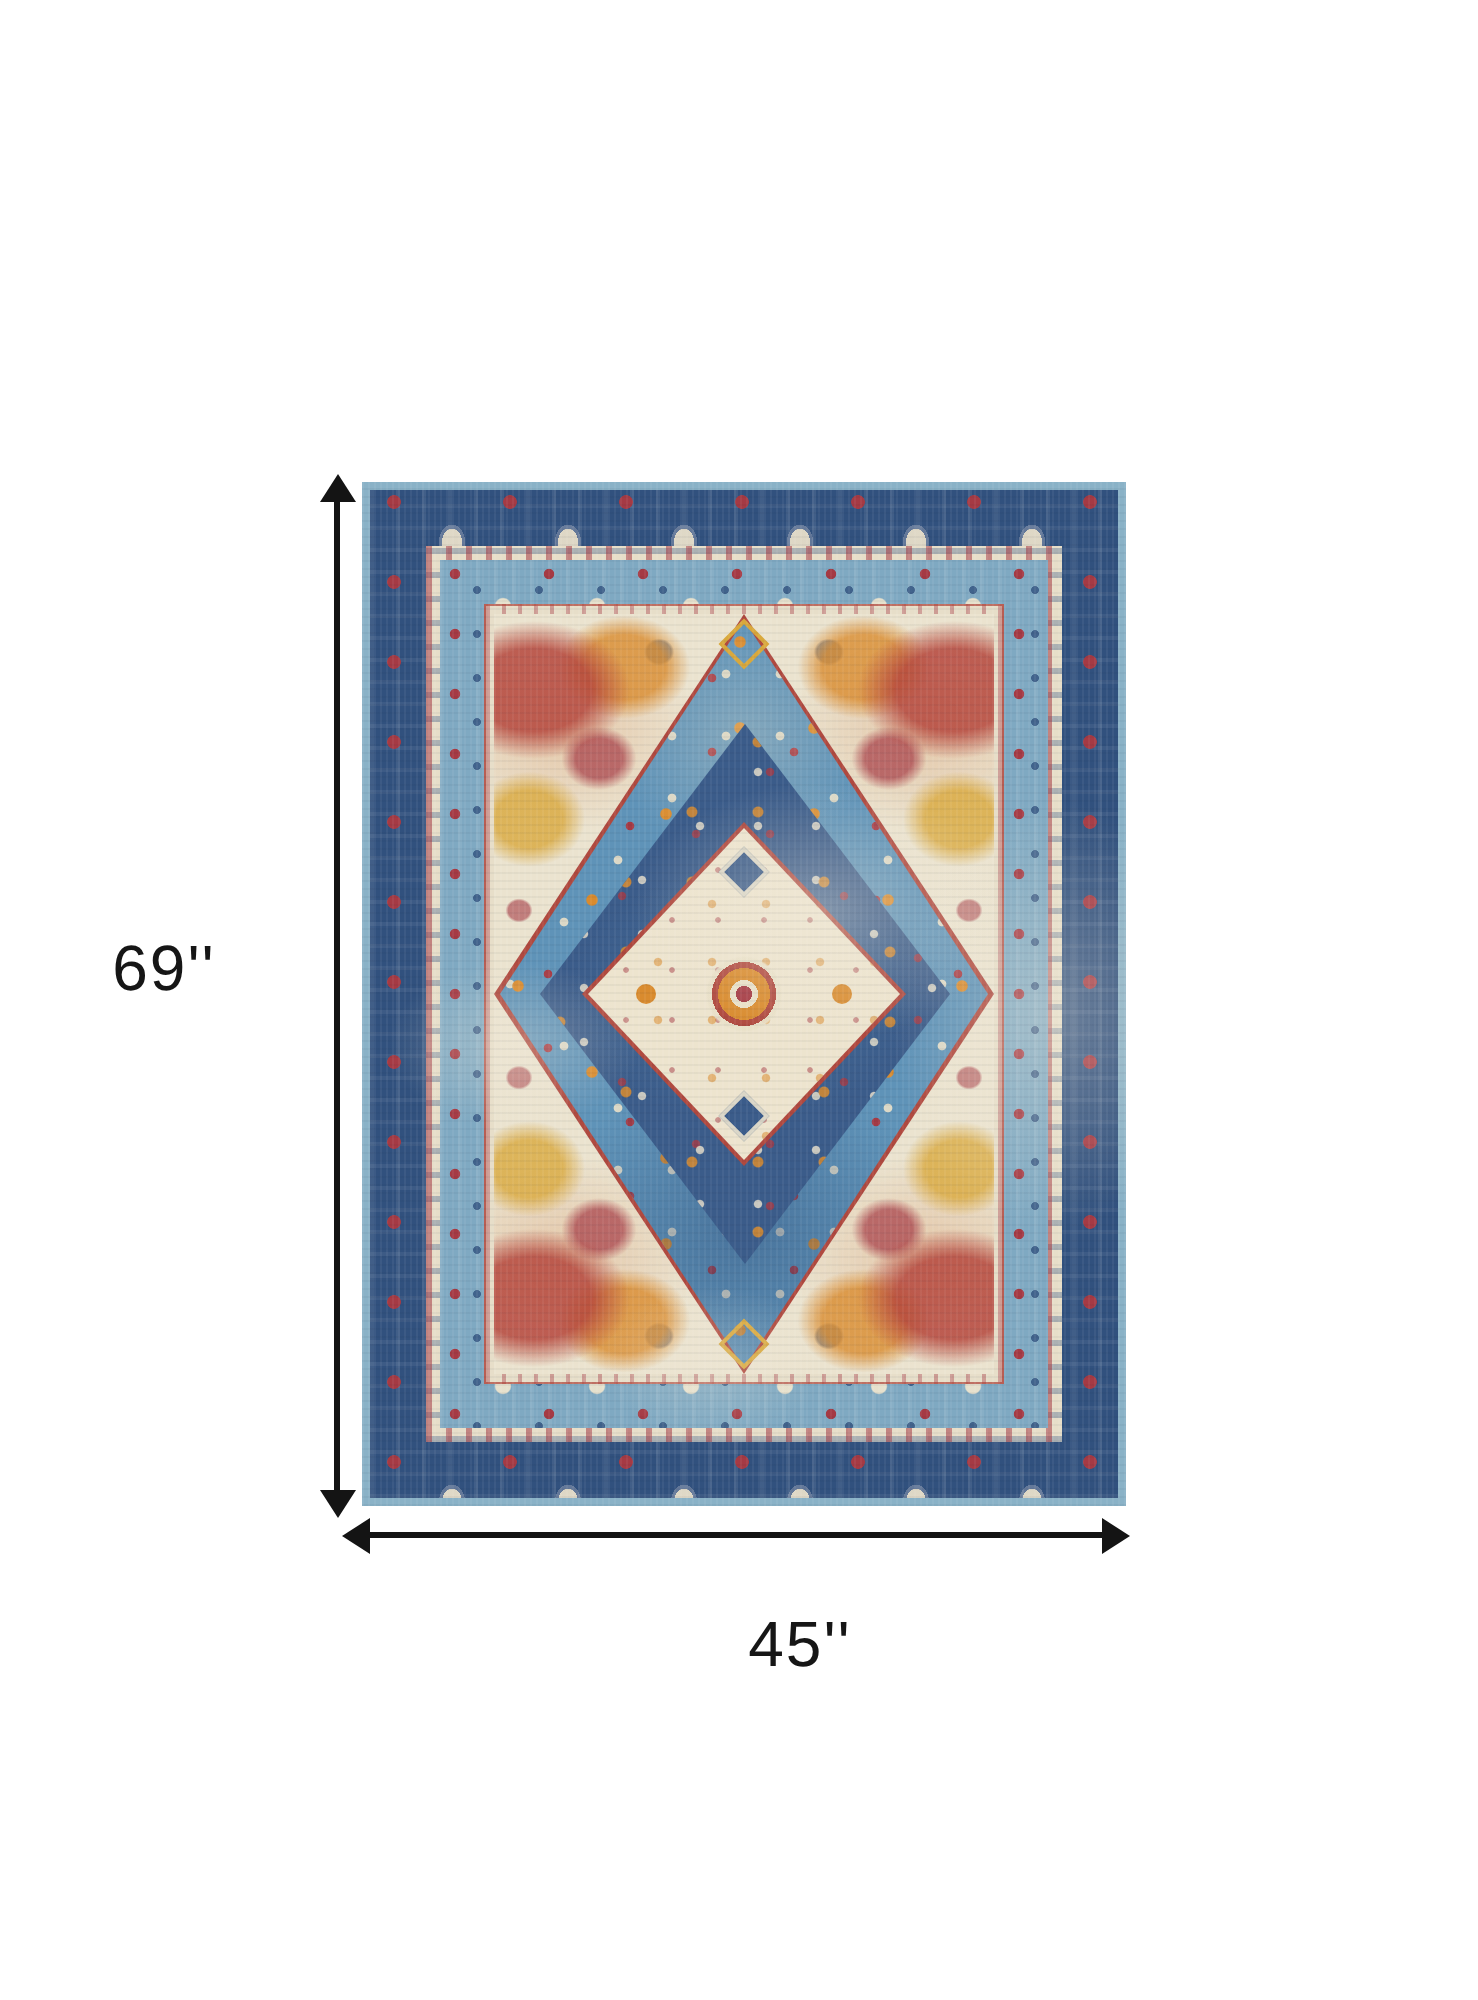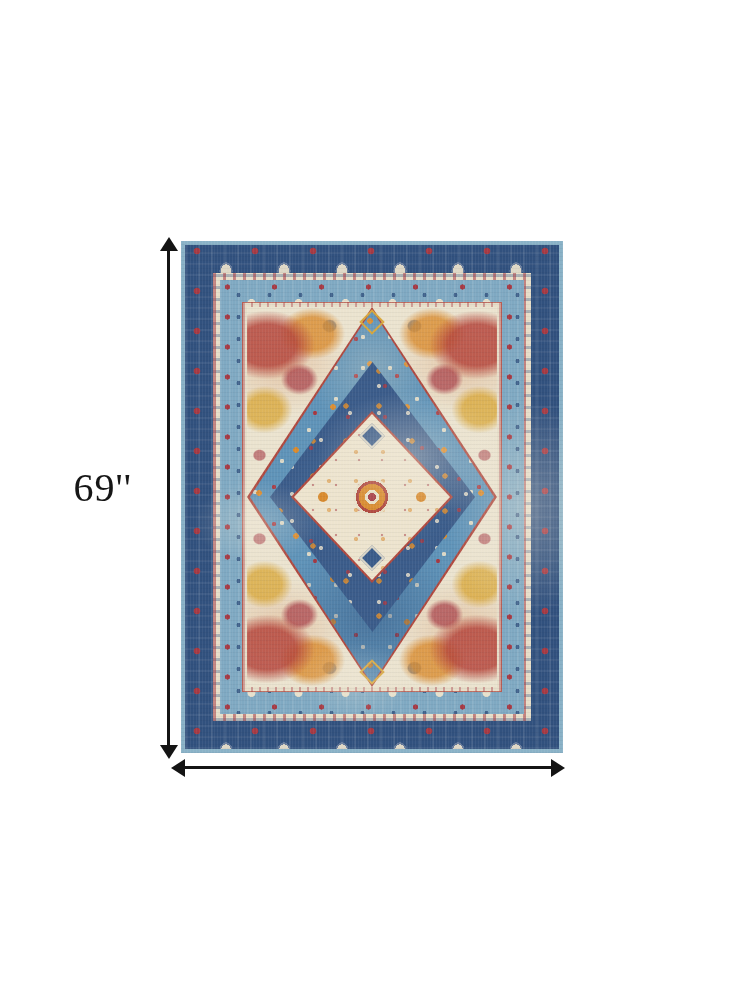--- a/index.html
+++ b/index.html
@@ -3,22 +3,22 @@
 <meta charset="utf-8">
 <style>
   * { margin:0; padding:0; box-sizing:border-box; }
   html,body { background:#ffffff; }
   body { font-family:"Liberation Sans", sans-serif; }
 
   .canvas { position:relative; width:739px; height:1000px; background:#fff; overflow:hidden; }
 
   
   .dim-label {
-    position:absolute; color:#161616; font-size:40px; letter-spacing:1px;
-    text-align:right; line-height:1; font-family:Liberation Serif, serif;
+    position:absolute; color:#161616; font-size:32px; letter-spacing:1px;
+    text-align:center; line-height:1; font-family:Liberation Sans, sans-serif;
   }
   .label-height { left:32px;  top:468px; width:100px; }
   .label-width  { left:340px; top:806px; width:120px; }
 
   .dline { position:absolute; background:#141414; }
   .vline { left:167px; top:249px; width:3px;  height:498px; }
   .hline { left:183px; top:766px; width:370px; height:3px; }
 
   .ah { position:absolute; width:0; height:0; }
   .ah-up    { left:160px; top:237px; border-left:9px solid transparent; border-right:9px solid transparent; border-bottom:14px solid #141414; }
@@ -177,14 +177,15 @@
 
   <div class="dline vline"></div>
   <div class="ah ah-up"></div>
   <div class="ah ah-down"></div>
 
   <div class="dline hline"></div>
   <div class="ah ah-left"></div>
   <div class="ah ah-right"></div>
 
   <div class="dim-label label-height">69''</div>
+  <div class="dim-label label-width">45''</div>
 
 </div>
 
 </body></html>

